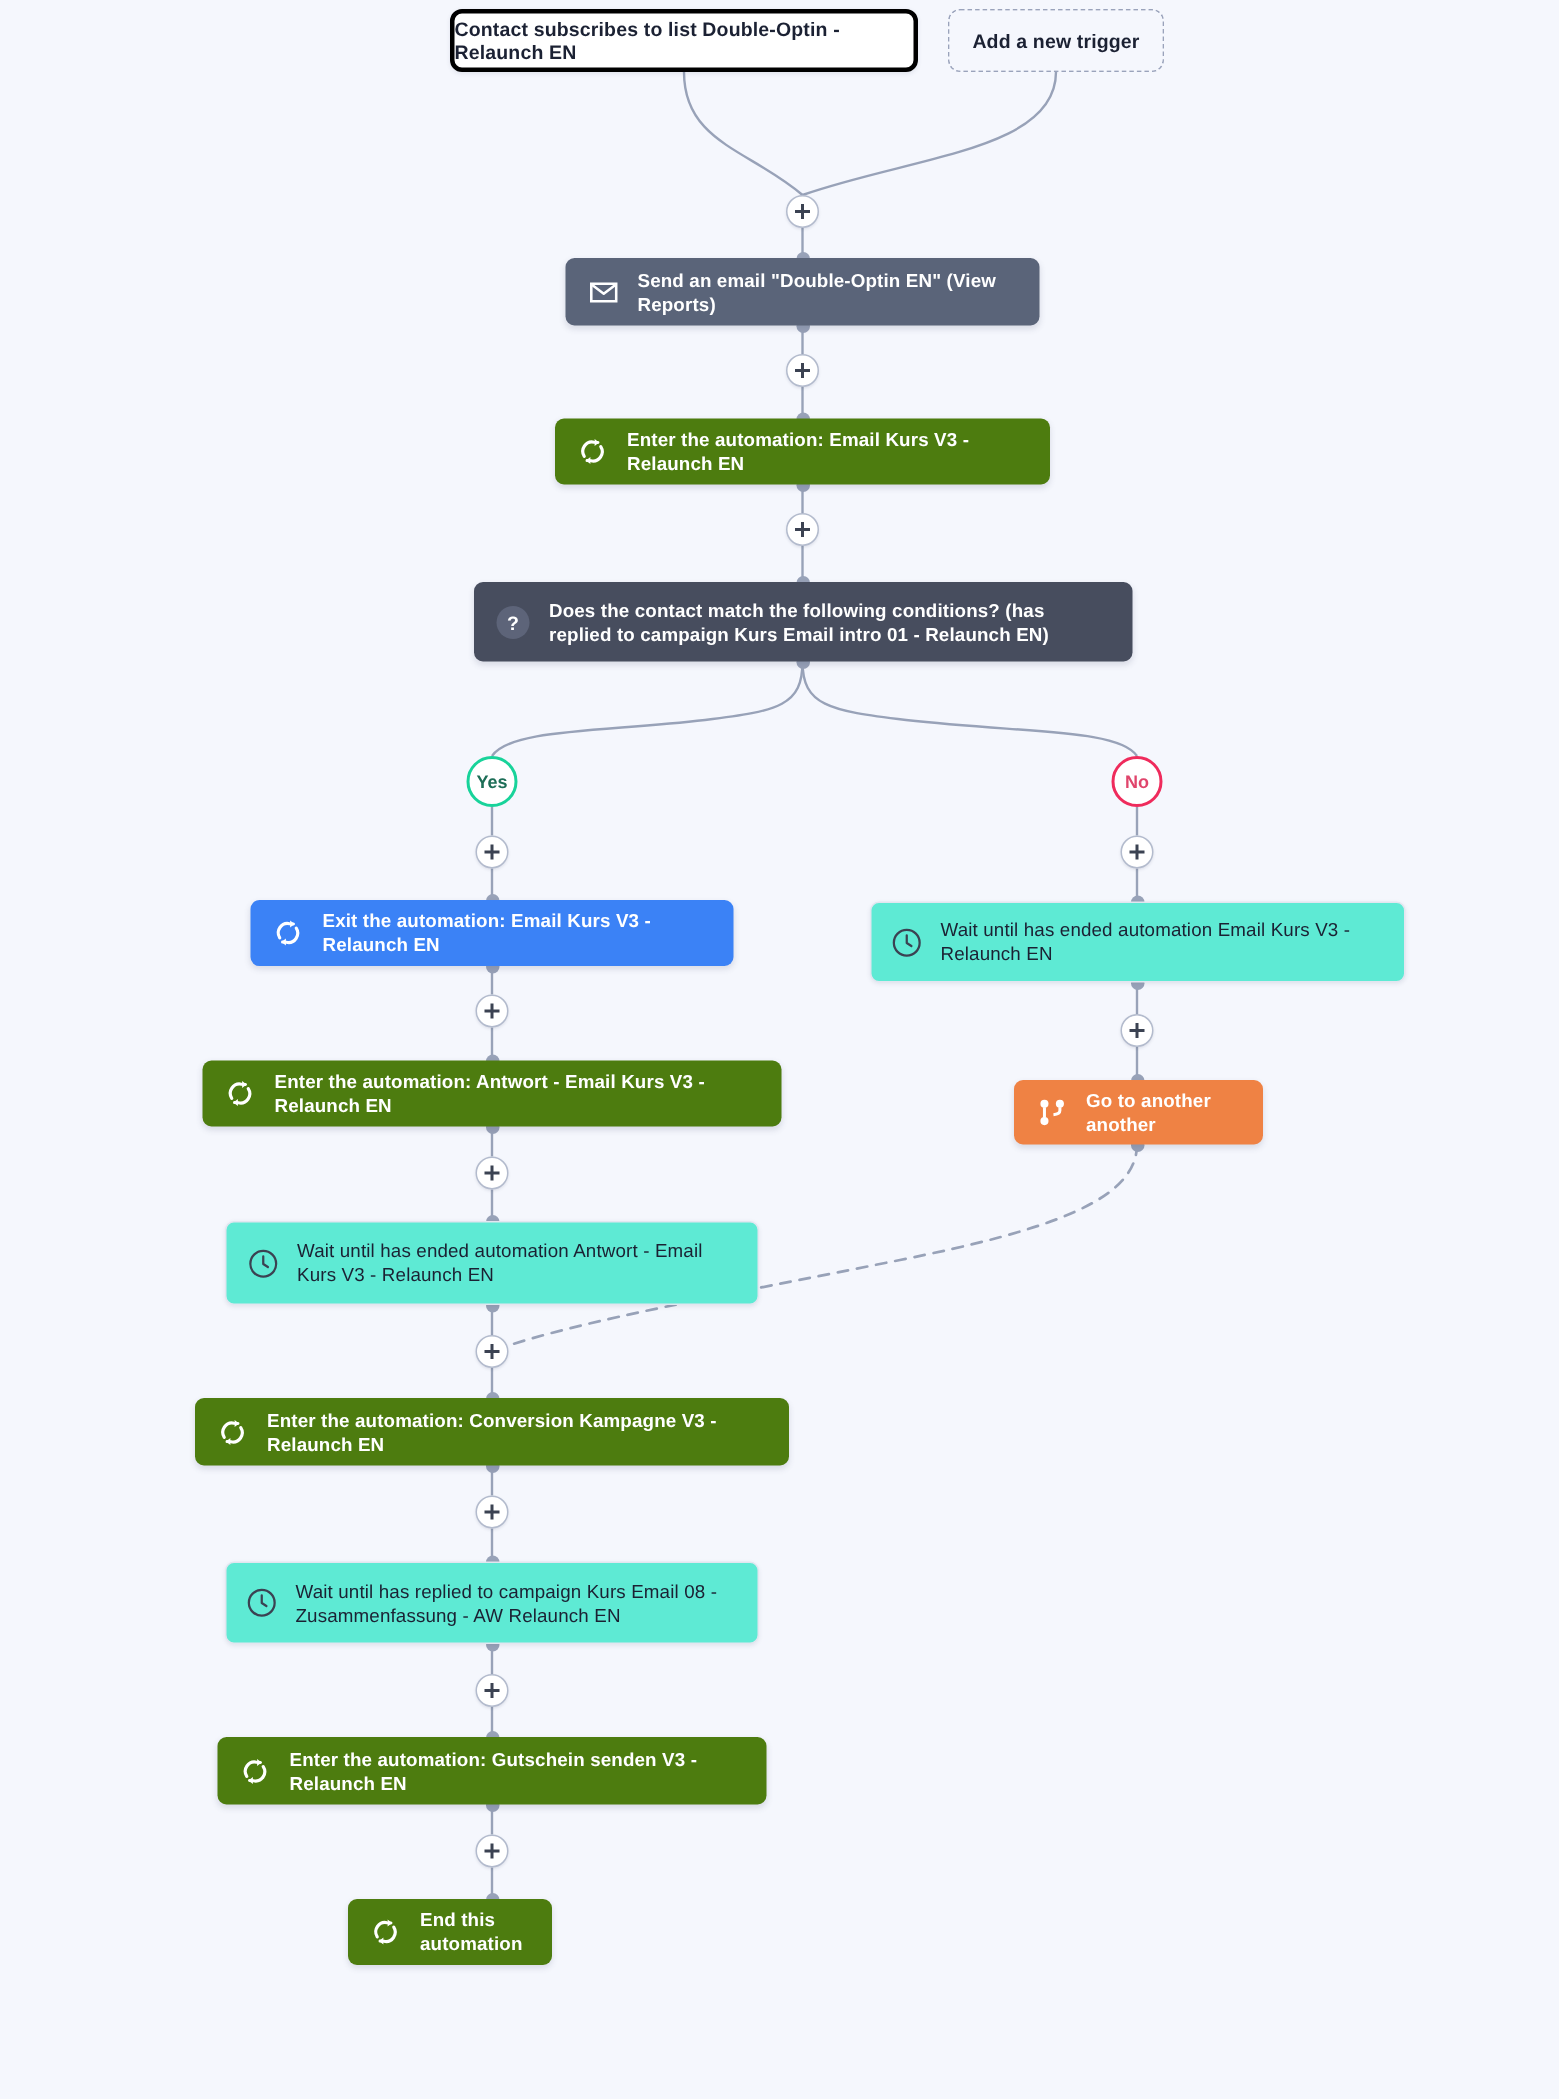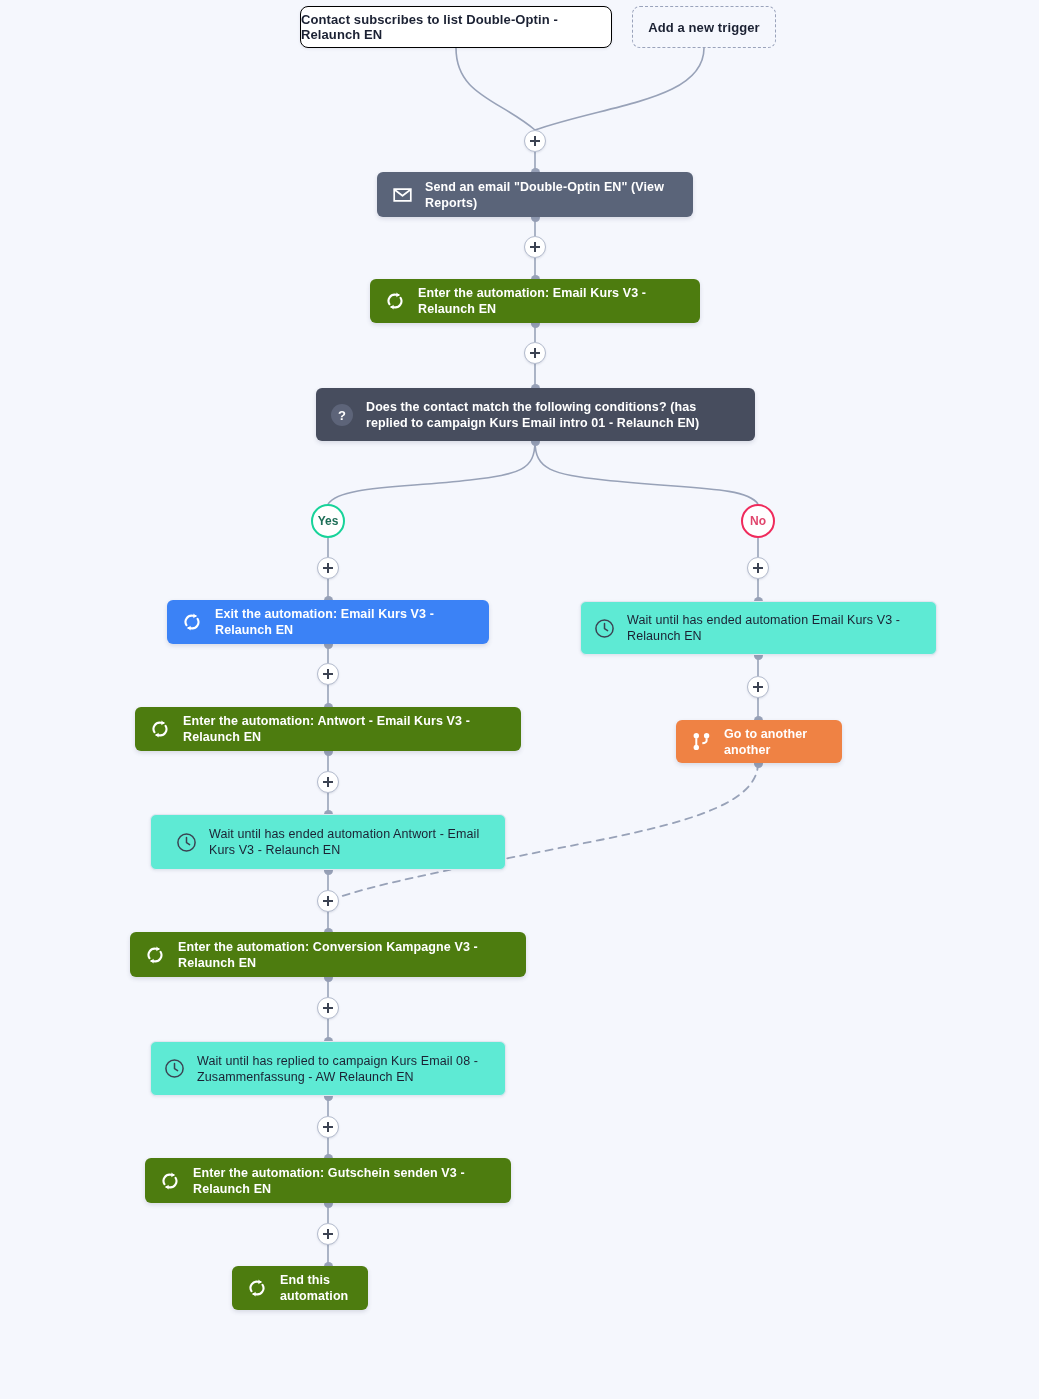--- a/index.html
+++ b/index.html
@@ -33,21 +33,21 @@
   .node {
     position: absolute;
     box-sizing: border-box;
     display: flex;
     align-items: center;
     border-radius: 6px;
   }
   
   .trigger {
     background: #ffffff;
-    border: 1px solid #000000;
+    border: 3px solid #000000;
     border-radius: 8px;
     box-shadow: 0 1px 3px rgba(60,70,100,.10);
     justify-content: center;
     color: #1b2133;
     font-size: 13px;
     font-weight: 700;
     letter-spacing: .1px;
   }
   .trigger-add {
     background: transparent;
@@ -294,21 +294,21 @@
       <svg width="20" height="18" viewBox="0 0 20 18">
         <path d="M4.5 12.2A6.2 6.2 0 0 1 11 2.8l2.6.2" fill="none" stroke="#fff" stroke-width="2.1" stroke-linecap="round"></path>
         <path d="M15.5 5.8A6.2 6.2 0 0 1 9 15.2l-2.6-.2" fill="none" stroke="#fff" stroke-width="2.1" stroke-linecap="round"></path>
         <path d="M11.4 0.6l3 2.4-3 2.3z" fill="#fff"></path>
         <path d="M8.6 17.4l-3-2.4 3-2.3z" fill="#fff"></path>
       </svg>
     </span>
     <span class="label">Enter the automation: Antwort - Email Kurs V3 - Relaunch EN</span>
   </div>
 
-  <div class="node card card-white" style="left:150px;top:814px;width:356px;height:56px;padding:0 14px 0 24px">
+  <div class="node card card-white" style="left:150px;top:814px;width:356px;height:56px;padding:0 14px 0 13px">
     <span class="ico">
       <svg width="21" height="21" viewBox="0 0 21 21">
         <circle cx="10.5" cy="10.5" r="8.6" fill="none" stroke="#3b4252" stroke-width="1.5"></circle>
         <path d="M10.5 5.6v5.1l3.1 2" fill="none" stroke="#3b4252" stroke-width="1.5" stroke-linecap="round" stroke-linejoin="round"></path>
       </svg>
     </span>
     <span class="label" style="max-width:300px">Wait until has ended automation Antwort - Email Kurs V3 - Relaunch EN</span>
   </div>
 
   <div class="node card card-pink" style="left:130px;top:932px;width:396px;height:45px">

